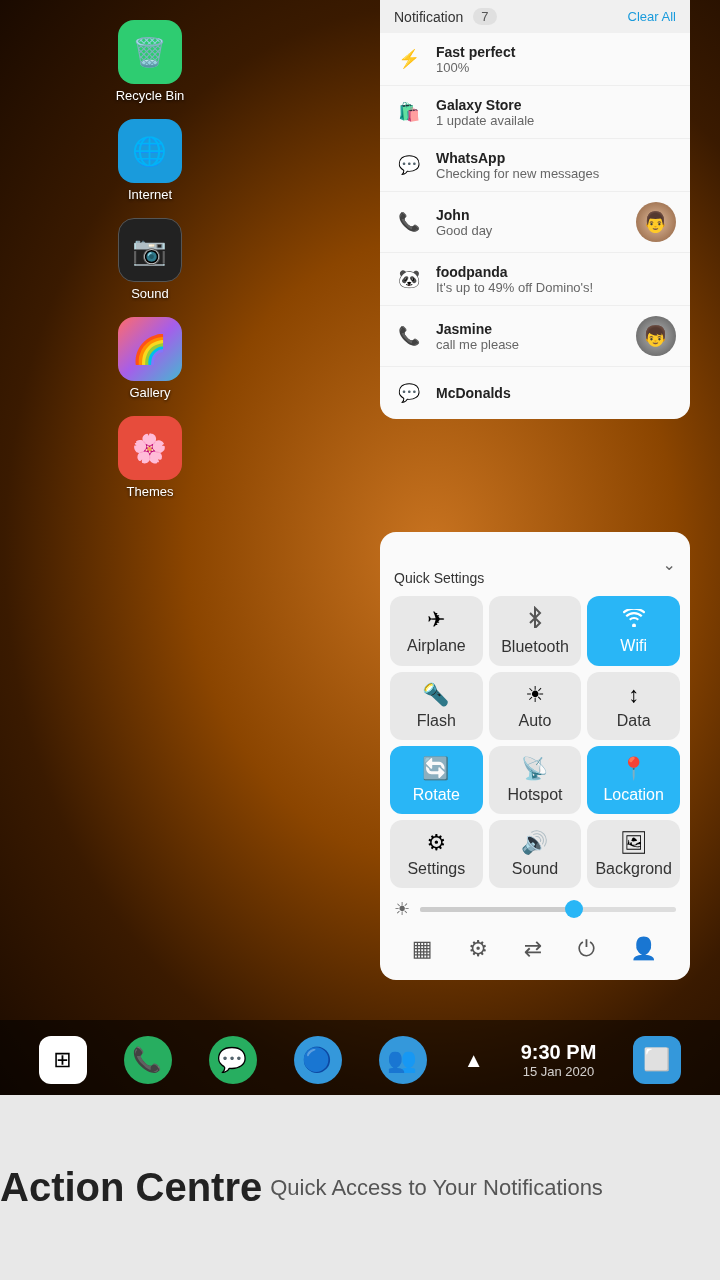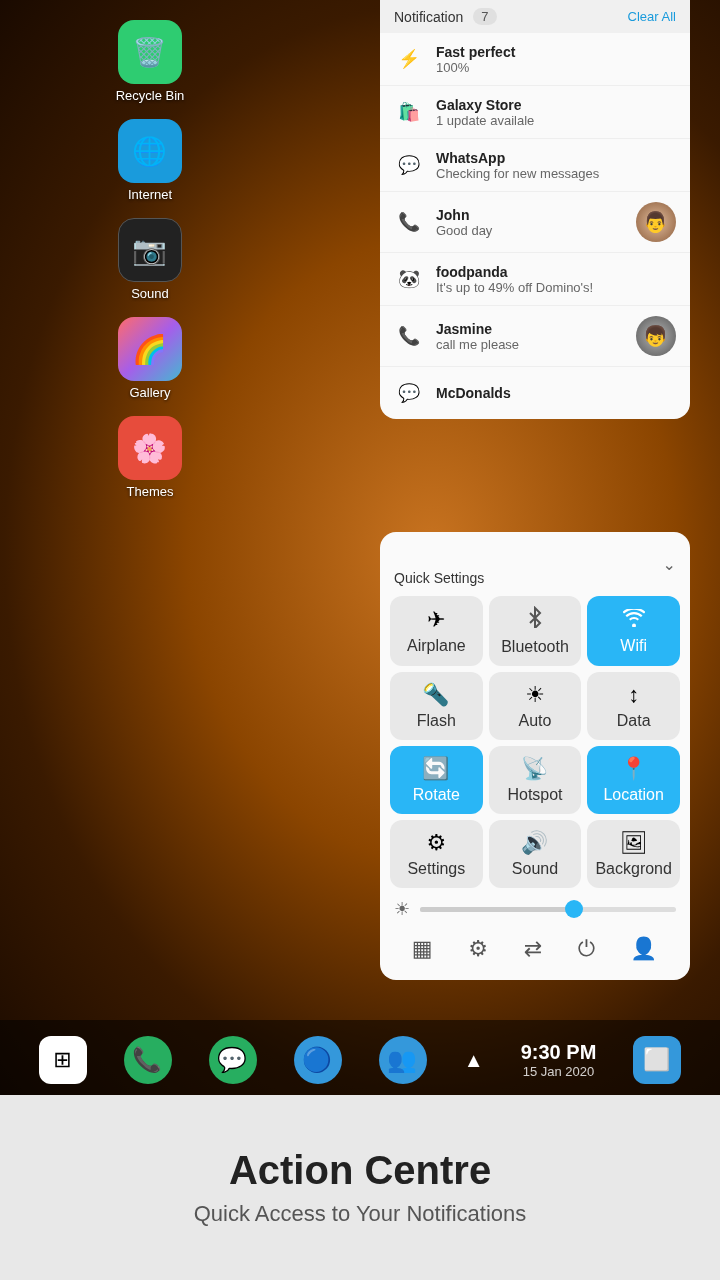--- a/index.html
+++ b/index.html
@@ -329,23 +329,23 @@
 
     
     .bottom-section {
       position: absolute;
       bottom: 0;
       left: 0;
       right: 0;
       height: 185px;
       background: #e8e8e8;
       display: flex;
-      flex-direction: column;
-      align-items: center;
-      justify-content: center;
+      flex-direction: row;
+      align-items: center;
+      justify-content: flex-start;
       gap: 8px;
     }
 
     .main-title {
       font-size: 40px;
       font-weight: 700;
       color: #222;
     }
 
     .sub-title {

